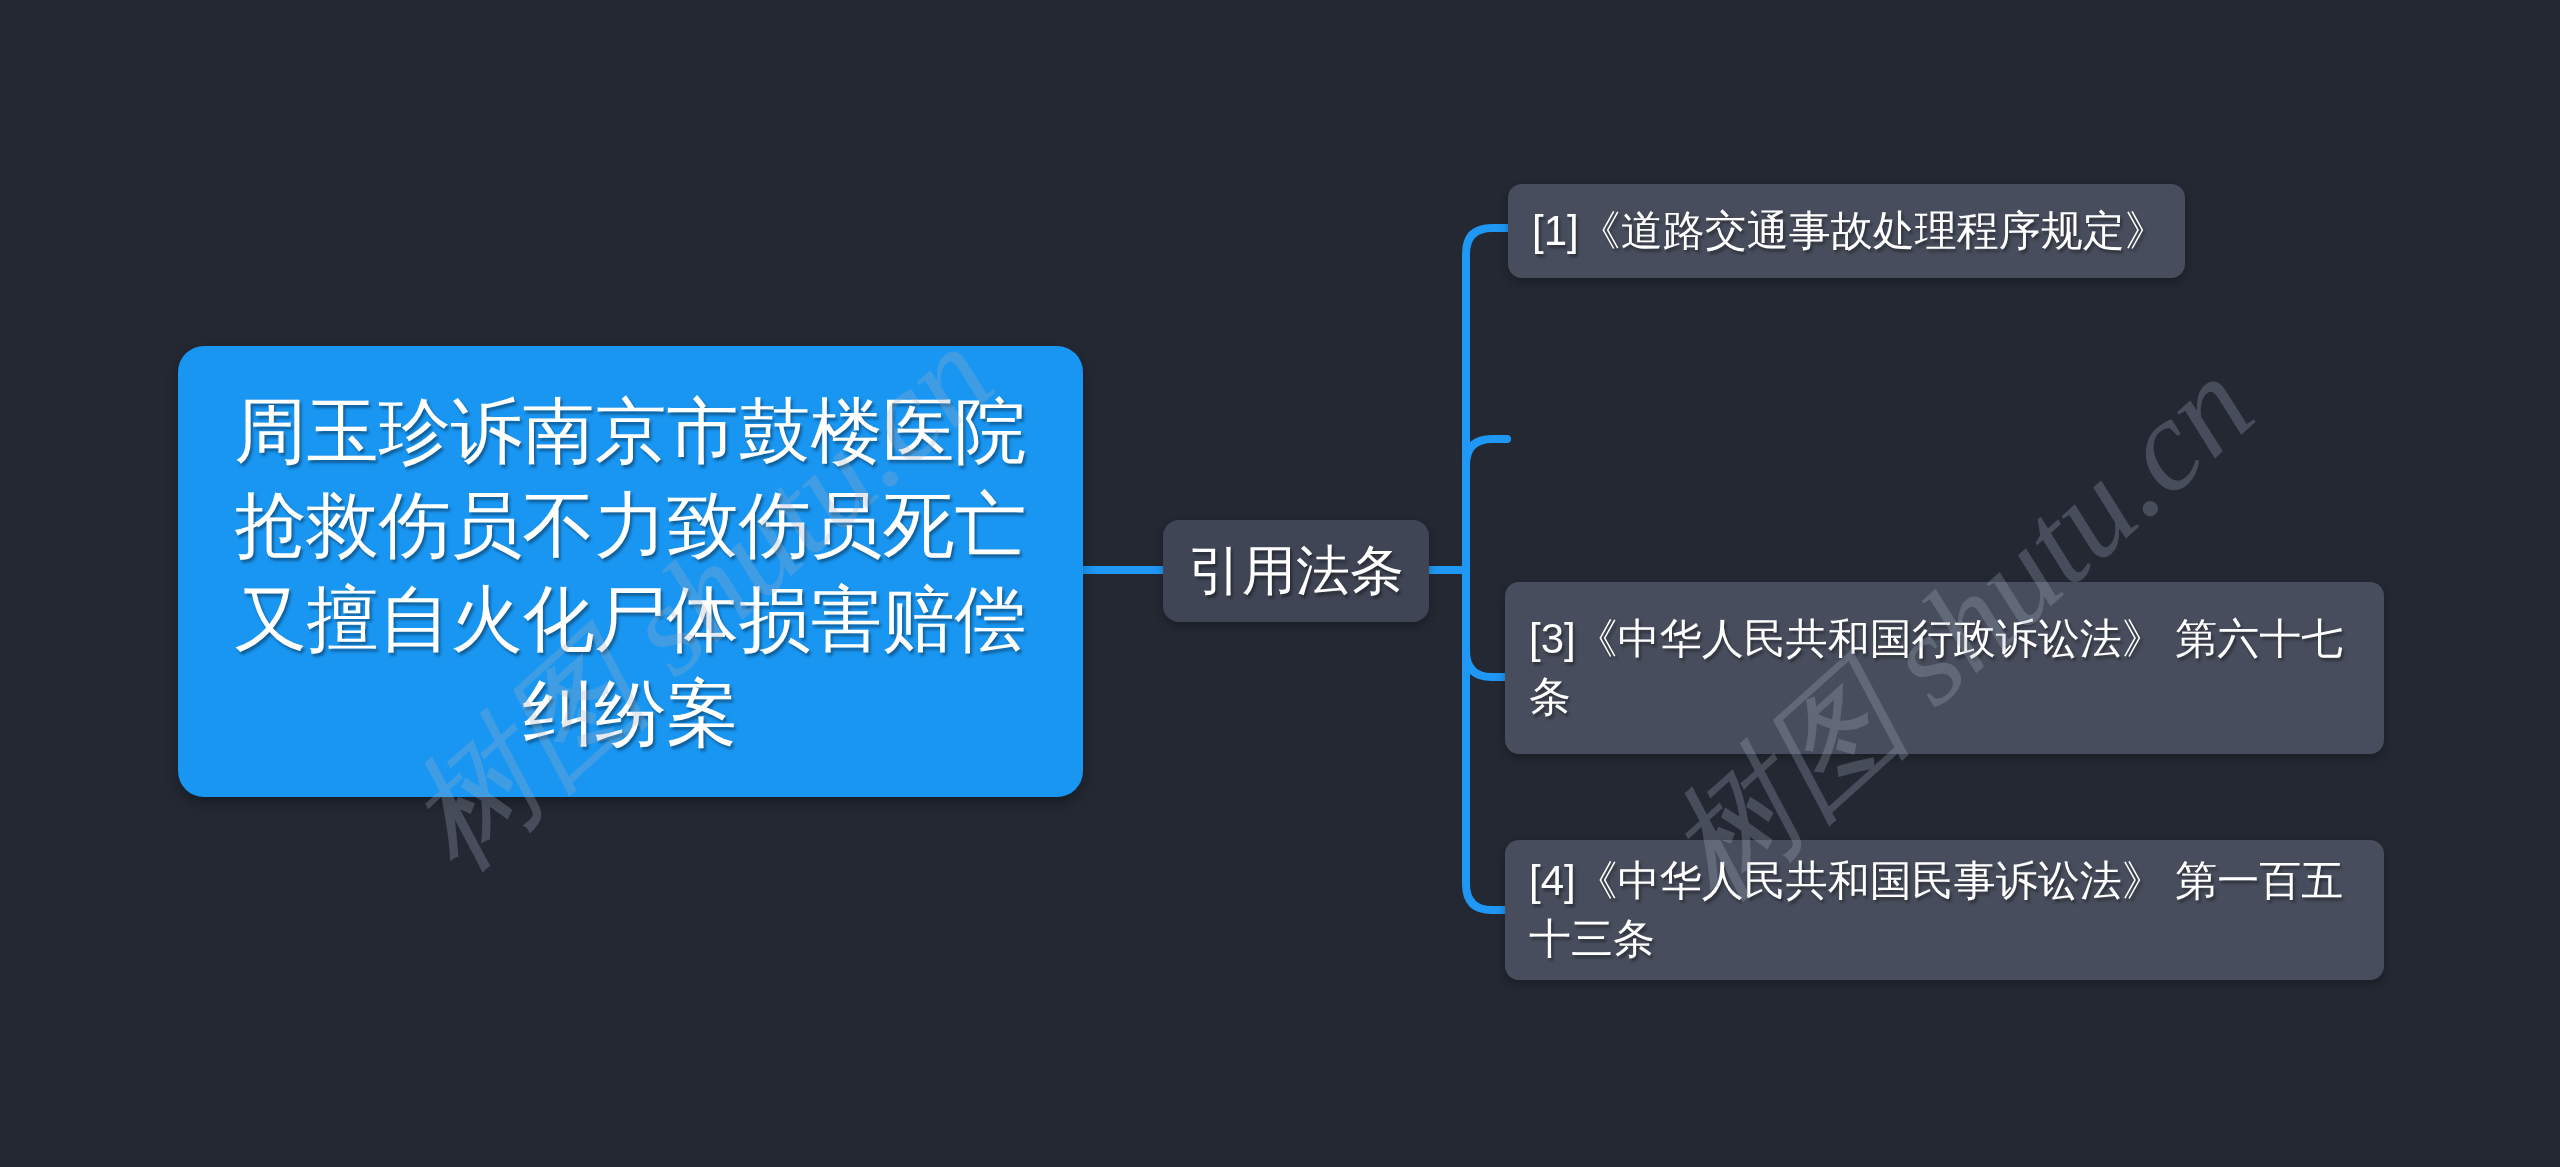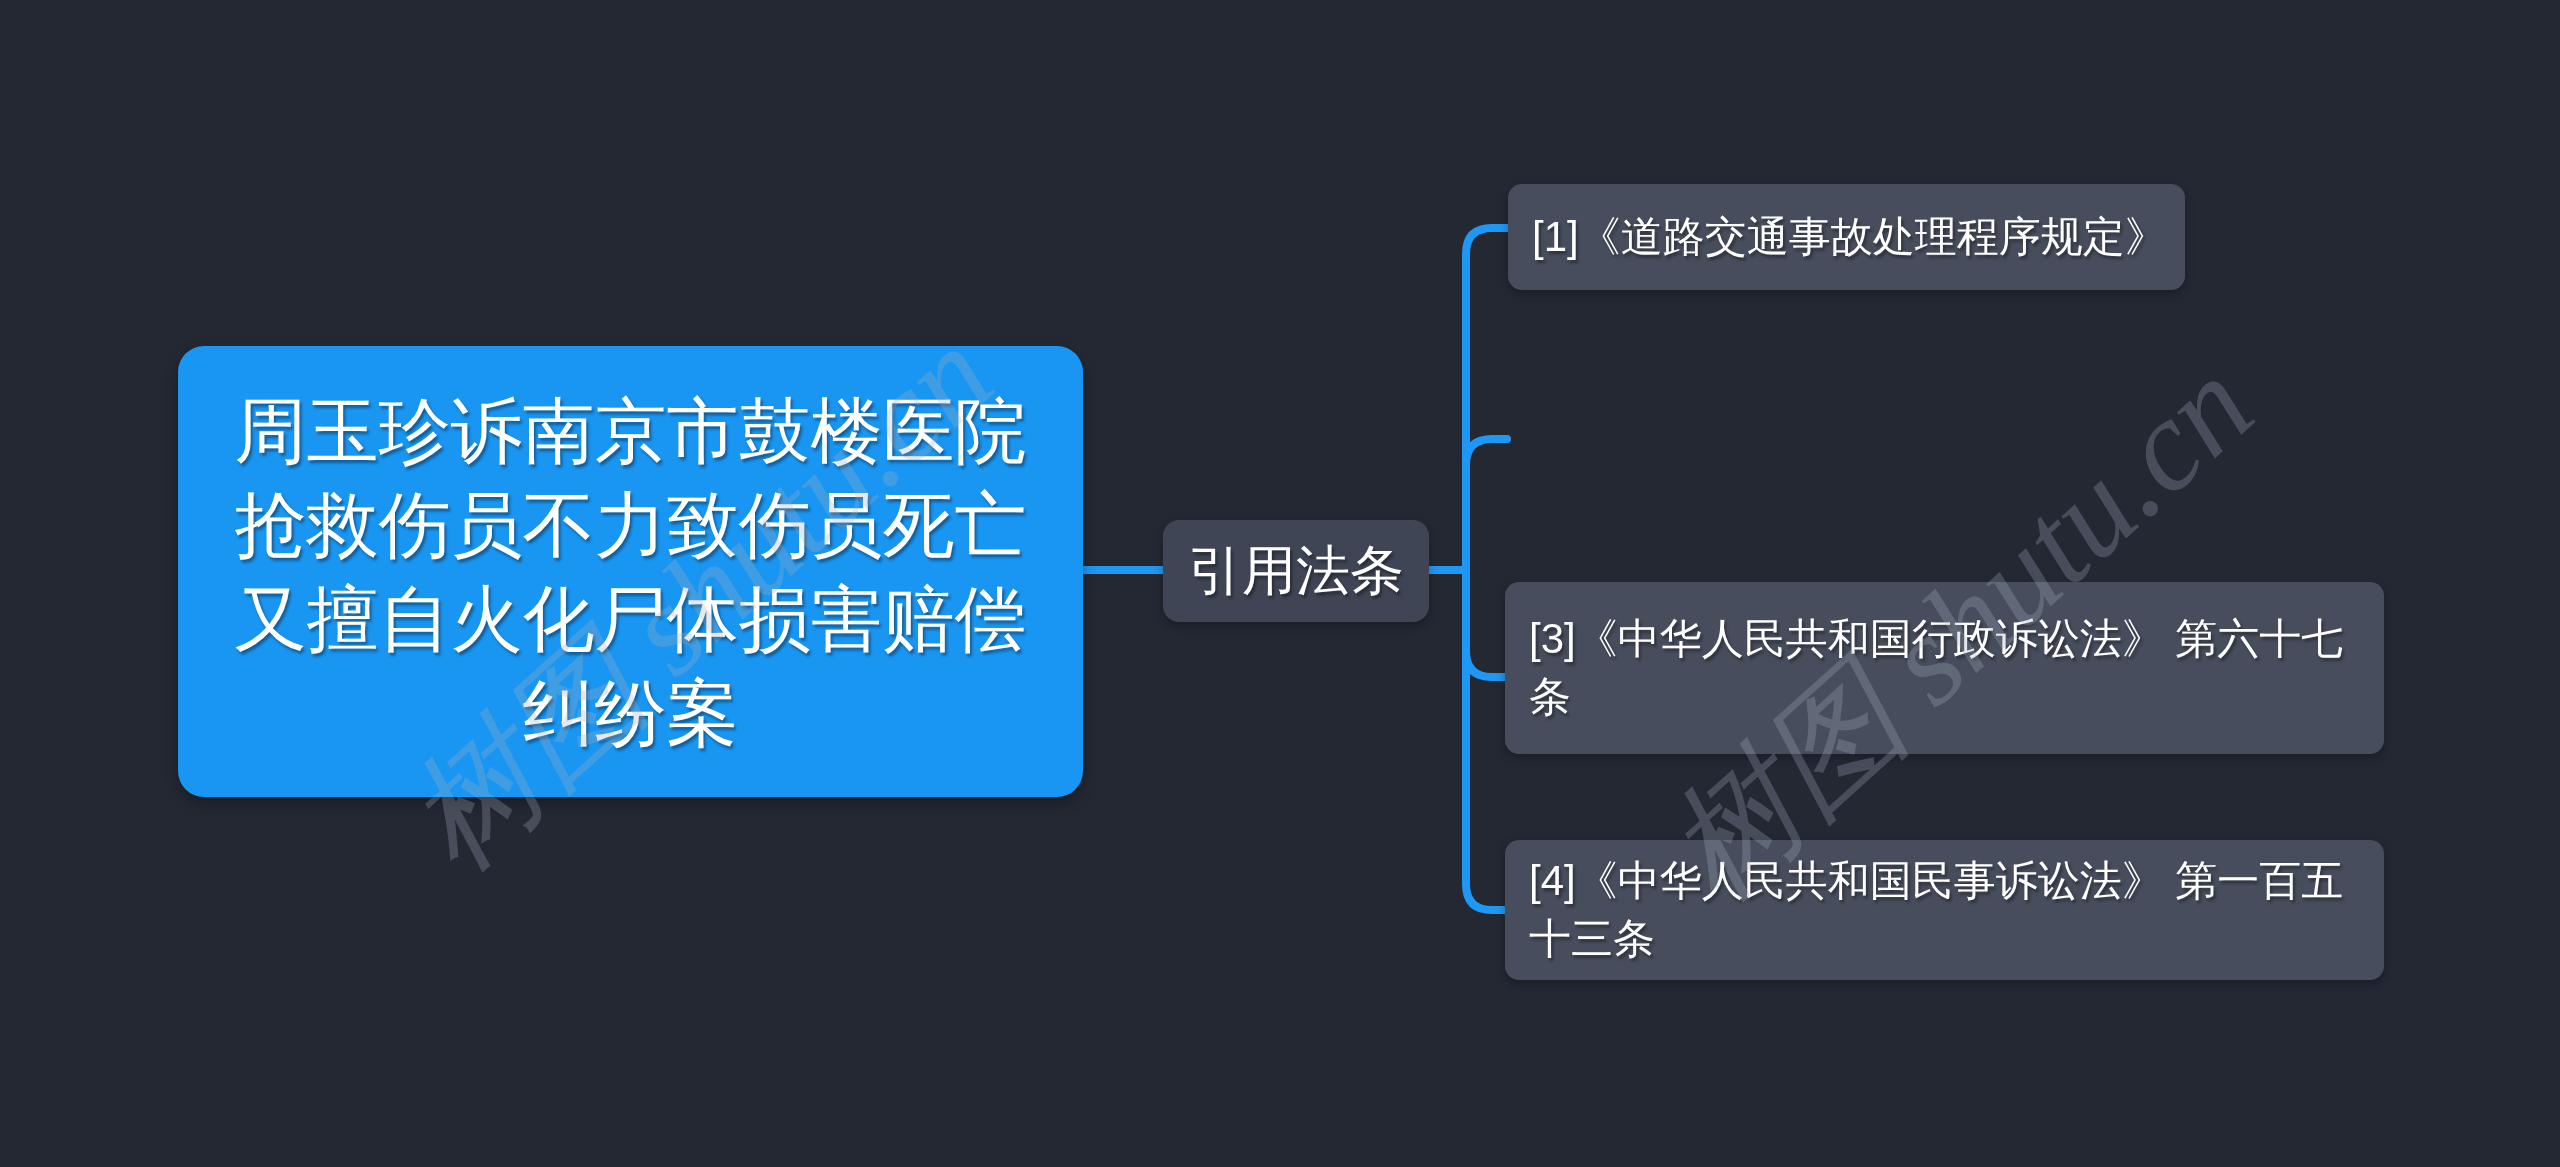--- a/index.html
+++ b/index.html
@@ -71,21 +71,21 @@
   }
   .citation-node{
     background:var(--child-bg);
     border-radius:14px;
     font-size:42px;
     line-height:58px;
     padding:12px 24px;
     text-align:left;
     box-shadow:0 4px 10px rgba(0,0,0,0.28);
   }
-  .citation-1{ left:1508px; top:184px; width:677px; height:106px; white-space:nowrap; }
+  .citation-1{ left:1508px; top:184px; width:677px; height:94px; white-space:nowrap; }
   .citation-2{ left:1505px; top:369px; width:879px; height:140px; }
   .citation-3{ left:1505px; top:582px; width:879px; height:172px; }
   .citation-4{ left:1505px; top:840px; width:879px; height:140px; }
   .watermark{
     position:absolute;
     z-index:3;
     color:var(--watermark-color);
     opacity:0.28;
     font-family:"Liberation Serif", serif;
     font-style:italic;

